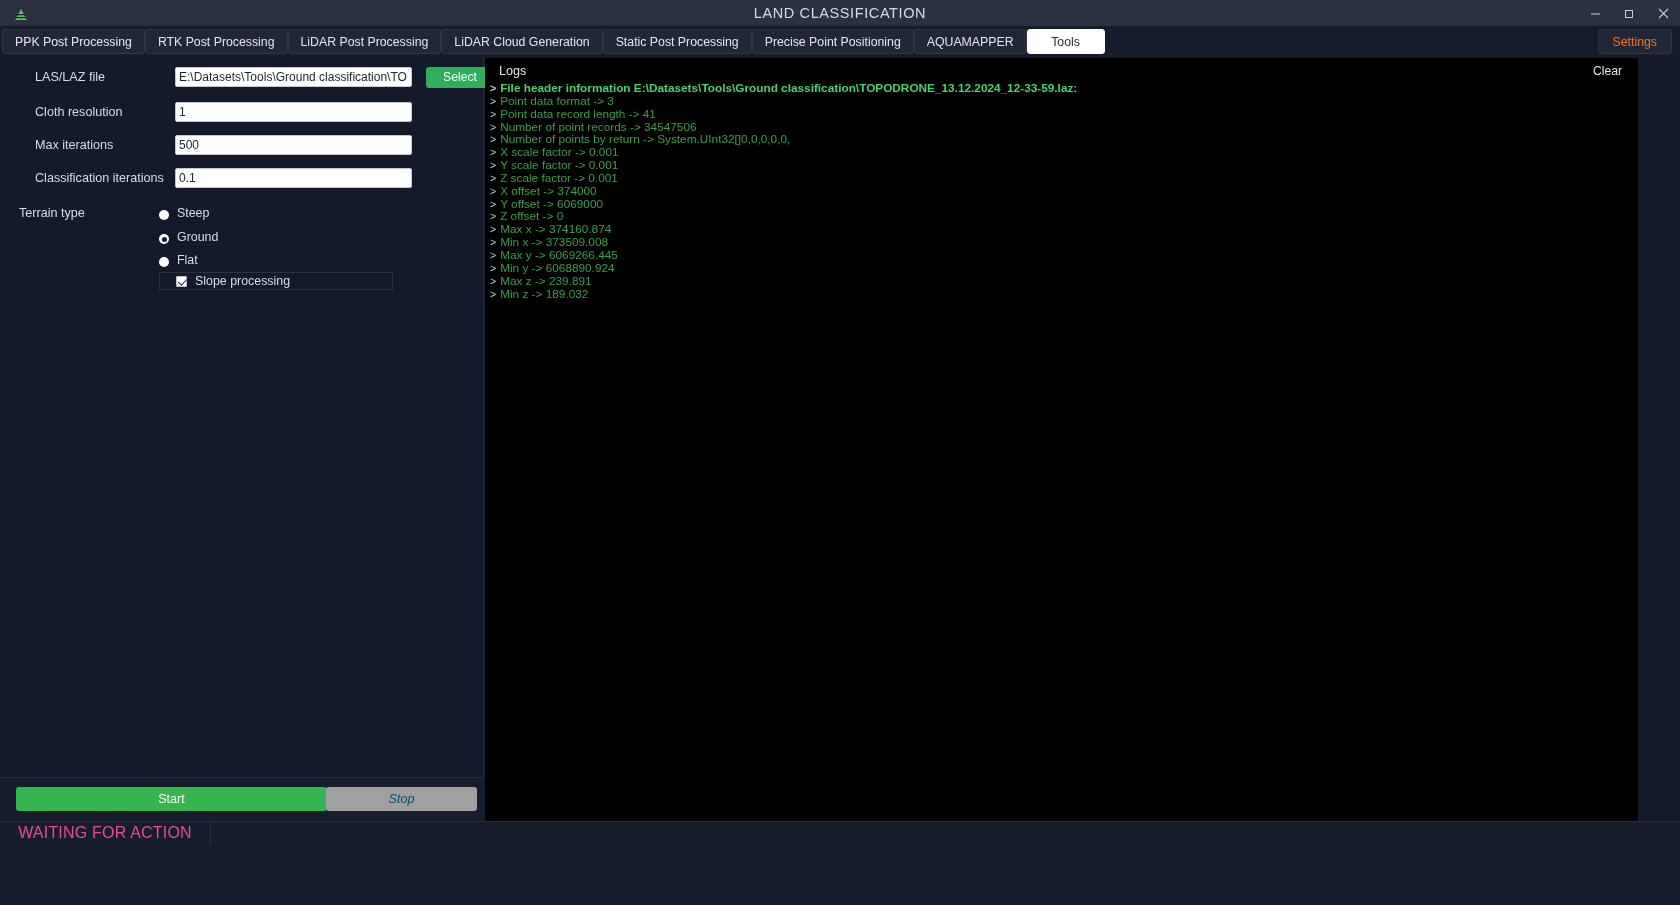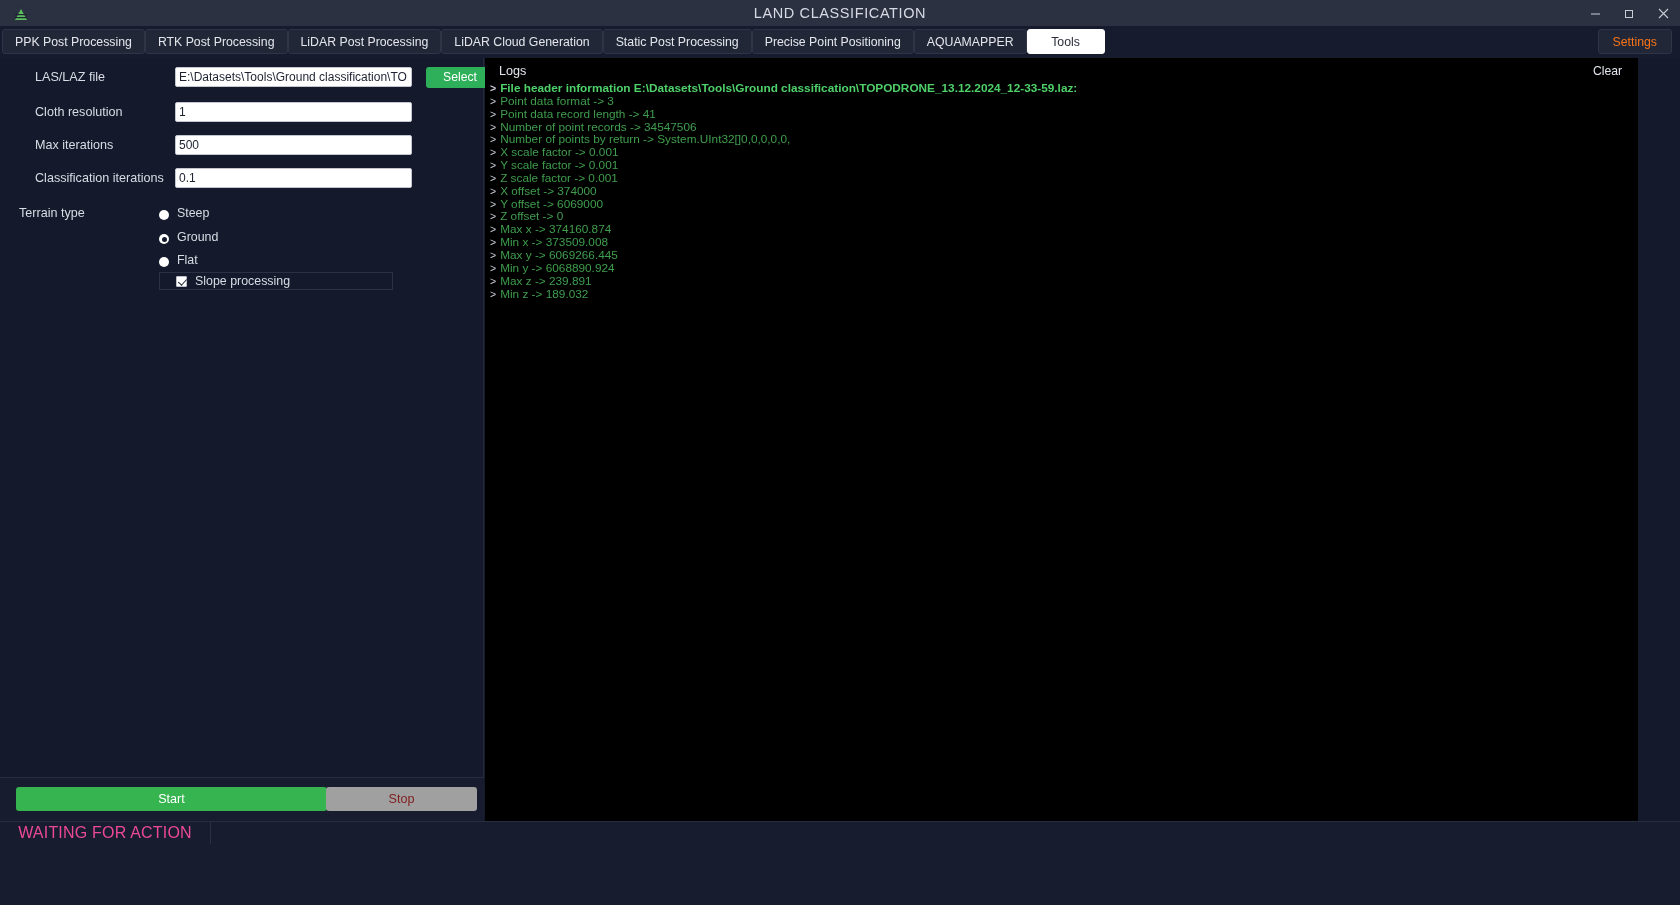--- a/index.html
+++ b/index.html
@@ -151,24 +151,24 @@
     position: absolute; left: 8px; top: 9px;
     width: 311px; height: 24px;
     background: #35b44f; color: #ffffff;
     border: none; border-radius: 3px;
     font-size: 12.6px; font-family: "Liberation Sans", sans-serif;
     display: flex; align-items: center; justify-content: center; margin-left: 8px;
   }
   .btn-stop {
     position: absolute; left: 326px; top: 9px;
     width: 151px; height: 24px;
-    background: #a0a0a0; color: #7f1d1d;
+    background: #a0a0a0; color: #0c4a6e;
     border: none; border-radius: 3px;
     font-size: 12.6px; font-family: "Liberation Sans", sans-serif;
-    display: flex; align-items: center; justify-content: center;
+    display: flex; align-items: center; justify-content: center; font-style: italic;
   }
 
   
   .statusbar {
     position: absolute; left: 0; top: 821px;
     width: 1680px; height: 84px;
     background: #171d2e;
     border-top: 1px solid #272d3e;
   }
   .status-cell {

